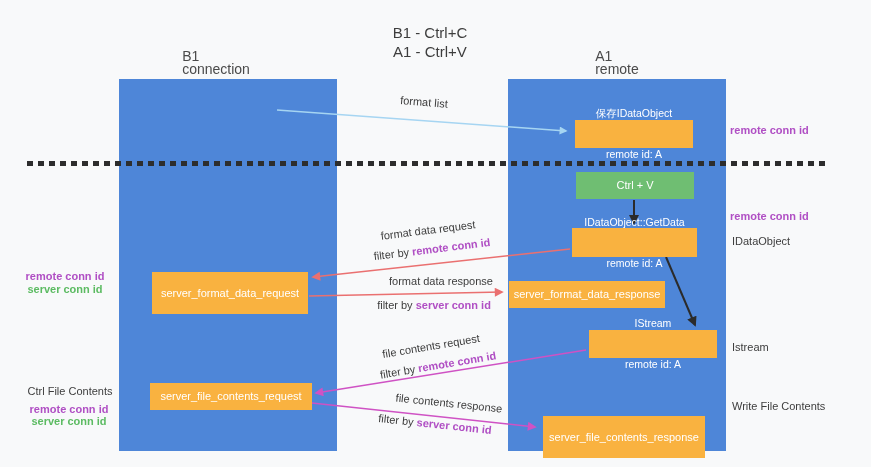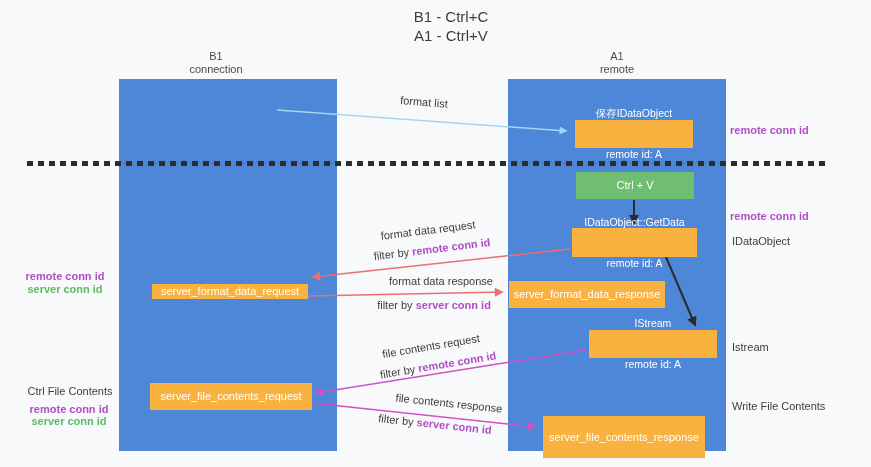--- a/index.html
+++ b/index.html
@@ -7,23 +7,23 @@
   #canvas{position:relative;width:871px;height:467px;}
   .lane{position:absolute;top:79px;width:218px;height:372px;background:#4e86d8;z-index:1;}
   .dashline{position:absolute;left:27px;top:161px;width:803px;height:5px;z-index:2;
     background:repeating-linear-gradient(to right,#2d2d2d 0 6px,transparent 6px 11px);}
   svg.arrows{position:absolute;left:0;top:0;z-index:3;pointer-events:none;}
   .node{position:absolute;display:flex;flex-direction:column;align-items:center;justify-content:center;
     color:#fff;font-size:11px;line-height:13px;text-align:center;z-index:4;}
   .node.small2{font-size:10.5px;}
   .green{background:#6fbe72;}
   .orange{background:#f9b240;gap:28px;}
-  .title{position:absolute;left:430px;top:7px;transform:translateX(-50%);text-align:center;
-    font-size:15px;line-height:19px;color:#3d3d3d;white-space:nowrap;z-index:5;margin-left:21px;}
-  .lanehead{position:absolute;transform:translate(-50%,-50%);text-align:center;font-size:11px;
+  .title{position:absolute;left:430px;top:23px;transform:translateX(-50%);text-align:center;
+    font-size:15px;line-height:19px;color:#3d3d3d;white-space:nowrap;z-index:5;}
+  .lanehead{position:absolute;transform:translate(-50%,-50%);font-size:14px;
     line-height:13px;color:#4a4a4a;white-space:nowrap;z-index:5;}
   .slabel{position:absolute;transform:translate(-50%,-50%);font-size:11px;color:#3d3d3d;
     white-space:nowrap;z-index:5;}
   .rlabel{position:absolute;transform:translateY(-50%);font-size:11px;color:#3d3d3d;
     white-space:nowrap;z-index:5;}
   .elabel{position:absolute;font-size:11px;color:#3d3d3d;white-space:nowrap;z-index:5;}
   .purple{color:#b04fc4;font-weight:bold;}
   .greentx{color:#5cbb62;font-weight:bold;}
 </style>
 </head>
@@ -78,21 +78,21 @@
     <div>保存IDataObject</div>
     <div>remote id: A</div>
   </div>
   <div class="node green" style="left:576px;top:172px;width:118px;height:27px">
     <span>Ctrl + V</span>
   </div>
   <div class="node orange small2" style="left:572px;top:228px;width:125px;height:29px">
     <div>IDataObject::GetData</div>
     <div>remote id: A</div>
   </div>
-  <div class="node orange" style="left:152px;top:284px;width:156px;height:15px">
+  <div class="node orange" style="left:152px;top:272px;width:156px;height:42px">
     <span>server_format_data_request</span>
   </div>
   <div class="node orange" style="left:509px;top:281px;width:156px;height:27px">
     <span>server_format_data_response</span>
   </div>
   <div class="node orange small2" style="left:589px;top:330px;width:128px;height:28px">
     <div>IStream</div>
     <div>remote id: A</div>
   </div>
   <div class="node orange" style="left:150px;top:383px;width:162px;height:27px">

